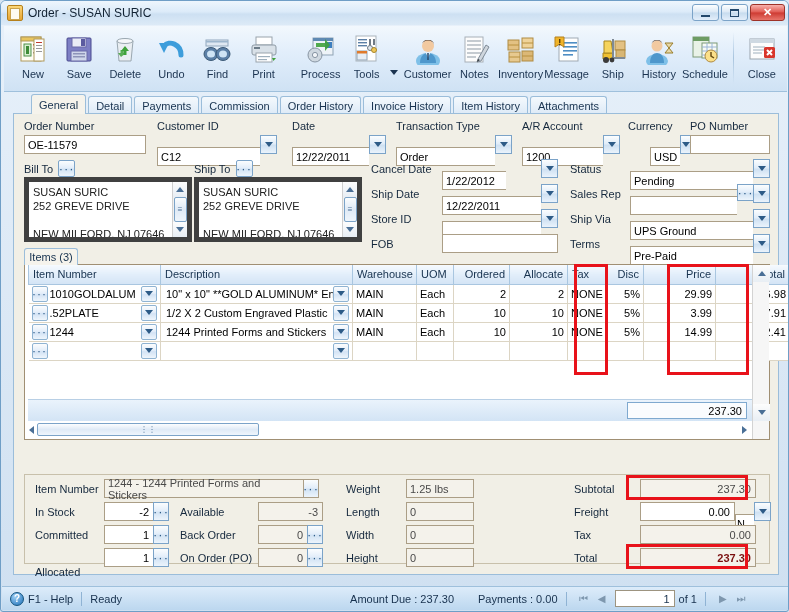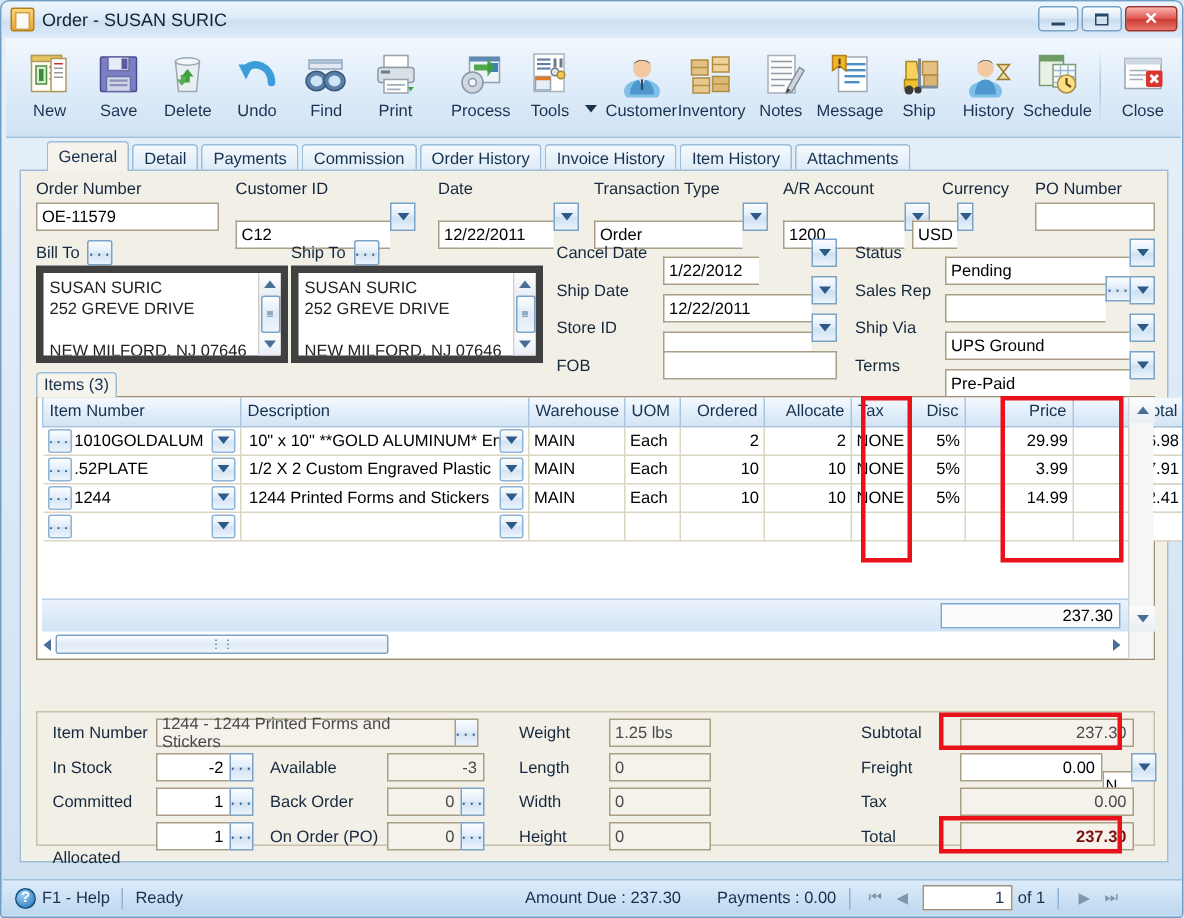--- a/index.html
+++ b/index.html
@@ -379,50 +379,50 @@
           <circle cx="16" cy="13" r="6" fill="#f2c9a0"></circle>
           <path d="M10 12 c0 -6 12 -6 12 0 c0 -3 -2 -5 -6 -5 c-4 0 -6 2 -6 5z" fill="#4a3222"></path>
         </svg>
       </div>
       <div class="lbl">Customer</div>
     </div>
 
     <div class="tbtn">
       <div class="ticon">
         <svg width="32" height="32" viewBox="0 0 32 32">
-          <rect x="3" y="7" width="11" height="10" fill="#e3c183" stroke="#b08b43"></rect>
-          <rect x="17" y="5" width="11" height="10" fill="#efd39a" stroke="#b08b43"></rect>
-          <rect x="4" y="19" width="11" height="10" fill="#e7c98f" stroke="#b08b43"></rect>
-          <rect x="17" y="18" width="11" height="10" fill="#dcb876" stroke="#b08b43"></rect>
-          <path d="M3 12 h11 M17 10 h11 M4 24 h11 M17 23 h11" stroke="#b8903f"></path>
-        </svg>
-      </div>
-      <div class="lbl">Inventory</div>
-    </div>
-
-    <div class="tbtn">
-      <div class="ticon">
-        <svg width="32" height="32" viewBox="0 0 32 32">
           <rect x="7" y="4" width="18" height="25" fill="#fcfcfc" stroke="#a8b0b8"></rect>
           <g stroke="#8d99a4">
             <path d="M9 8 h14 M9 12 h14 M9 16 h14 M9 20 h14 M9 24 h9"></path>
           </g>
           <g stroke="#8d99a4" stroke-width="1.4" fill="none">
             <path d="M7 6 a2 2 0 0 1 0 0"></path>
           </g>
           <path d="M20 26 l8 -14 l3 2 l-8 14 l-4 1 z" fill="#cfd6dd" stroke="#7e8a96"></path>
           <path d="M19 29 l1 -3 l2 1 z" fill="#33383d"></path>
         </svg>
       </div>
       <div class="lbl">Notes</div>
     </div>
 
     <div class="tbtn">
       <div class="ticon">
         <svg width="32" height="32" viewBox="0 0 32 32">
+          <rect x="3" y="7" width="11" height="10" fill="#e3c183" stroke="#b08b43"></rect>
+          <rect x="17" y="5" width="11" height="10" fill="#efd39a" stroke="#b08b43"></rect>
+          <rect x="4" y="19" width="11" height="10" fill="#e7c98f" stroke="#b08b43"></rect>
+          <rect x="17" y="18" width="11" height="10" fill="#dcb876" stroke="#b08b43"></rect>
+          <path d="M3 12 h11 M17 10 h11 M4 24 h11 M17 23 h11" stroke="#b8903f"></path>
+        </svg>
+      </div>
+      <div class="lbl">Inventory</div>
+    </div>
+
+    <div class="tbtn">
+      <div class="ticon">
+        <svg width="32" height="32" viewBox="0 0 32 32">
           <rect x="8" y="5" width="19" height="23" fill="#fff" stroke="#a0aab3"></rect>
           <rect x="12" y="9" width="14" height="1.6" fill="#4f8ec4"></rect>
           <rect x="12" y="13" width="14" height="1.6" fill="#4f8ec4"></rect>
           <rect x="12" y="17" width="14" height="1.6" fill="#4f8ec4"></rect>
           <rect x="12" y="21" width="10" height="1.6" fill="#4f8ec4"></rect>
           <path d="M4 4 h9 v10 l-4.5 -3 l-4.5 3 z" fill="#f0b429" stroke="#b5801c"></path>
           <rect x="8" y="6" width="1.4" height="4" fill="#5a3c08"></rect>
           <rect x="8" y="11" width="1.4" height="1.4" fill="#5a3c08"></rect>
         </svg>
       </div>
@@ -542,21 +542,21 @@
       <div class="arrowbtn"></div>
     </div>
 
     <div style="position:absolute;left:508px;top:6px;" class="lbl">A/R Account</div>
     <div class="combo" style="position:absolute;left:508px;top:21px;width:98px;">
       <div class="fld">1200</div>
       <div class="arrowbtn"></div>
     </div>
 
     <div style="position:absolute;left:614px;top:6px;" class="lbl">Currency</div>
-    <div class="combo" style="position:absolute;left:594px;top:21px;width:41px;">
+    <div class="combo" style="position:absolute;left:636px;top:21px;width:41px;">
       <div class="fld">USD</div>
       <div class="arrowbtn"></div>
     </div>
 
     <div style="position:absolute;left:676px;top:6px;" class="lbl">PO Number</div>
     <div class="fld" style="position:absolute;left:676px;top:21px;width:80px;"></div>
 
     <div style="position:absolute;left:10px;top:46px;display:flex;align-items:center;gap:5px;">
       <span class="lbl">Bill To</span>
       <span class="dotsbtn"></span>

